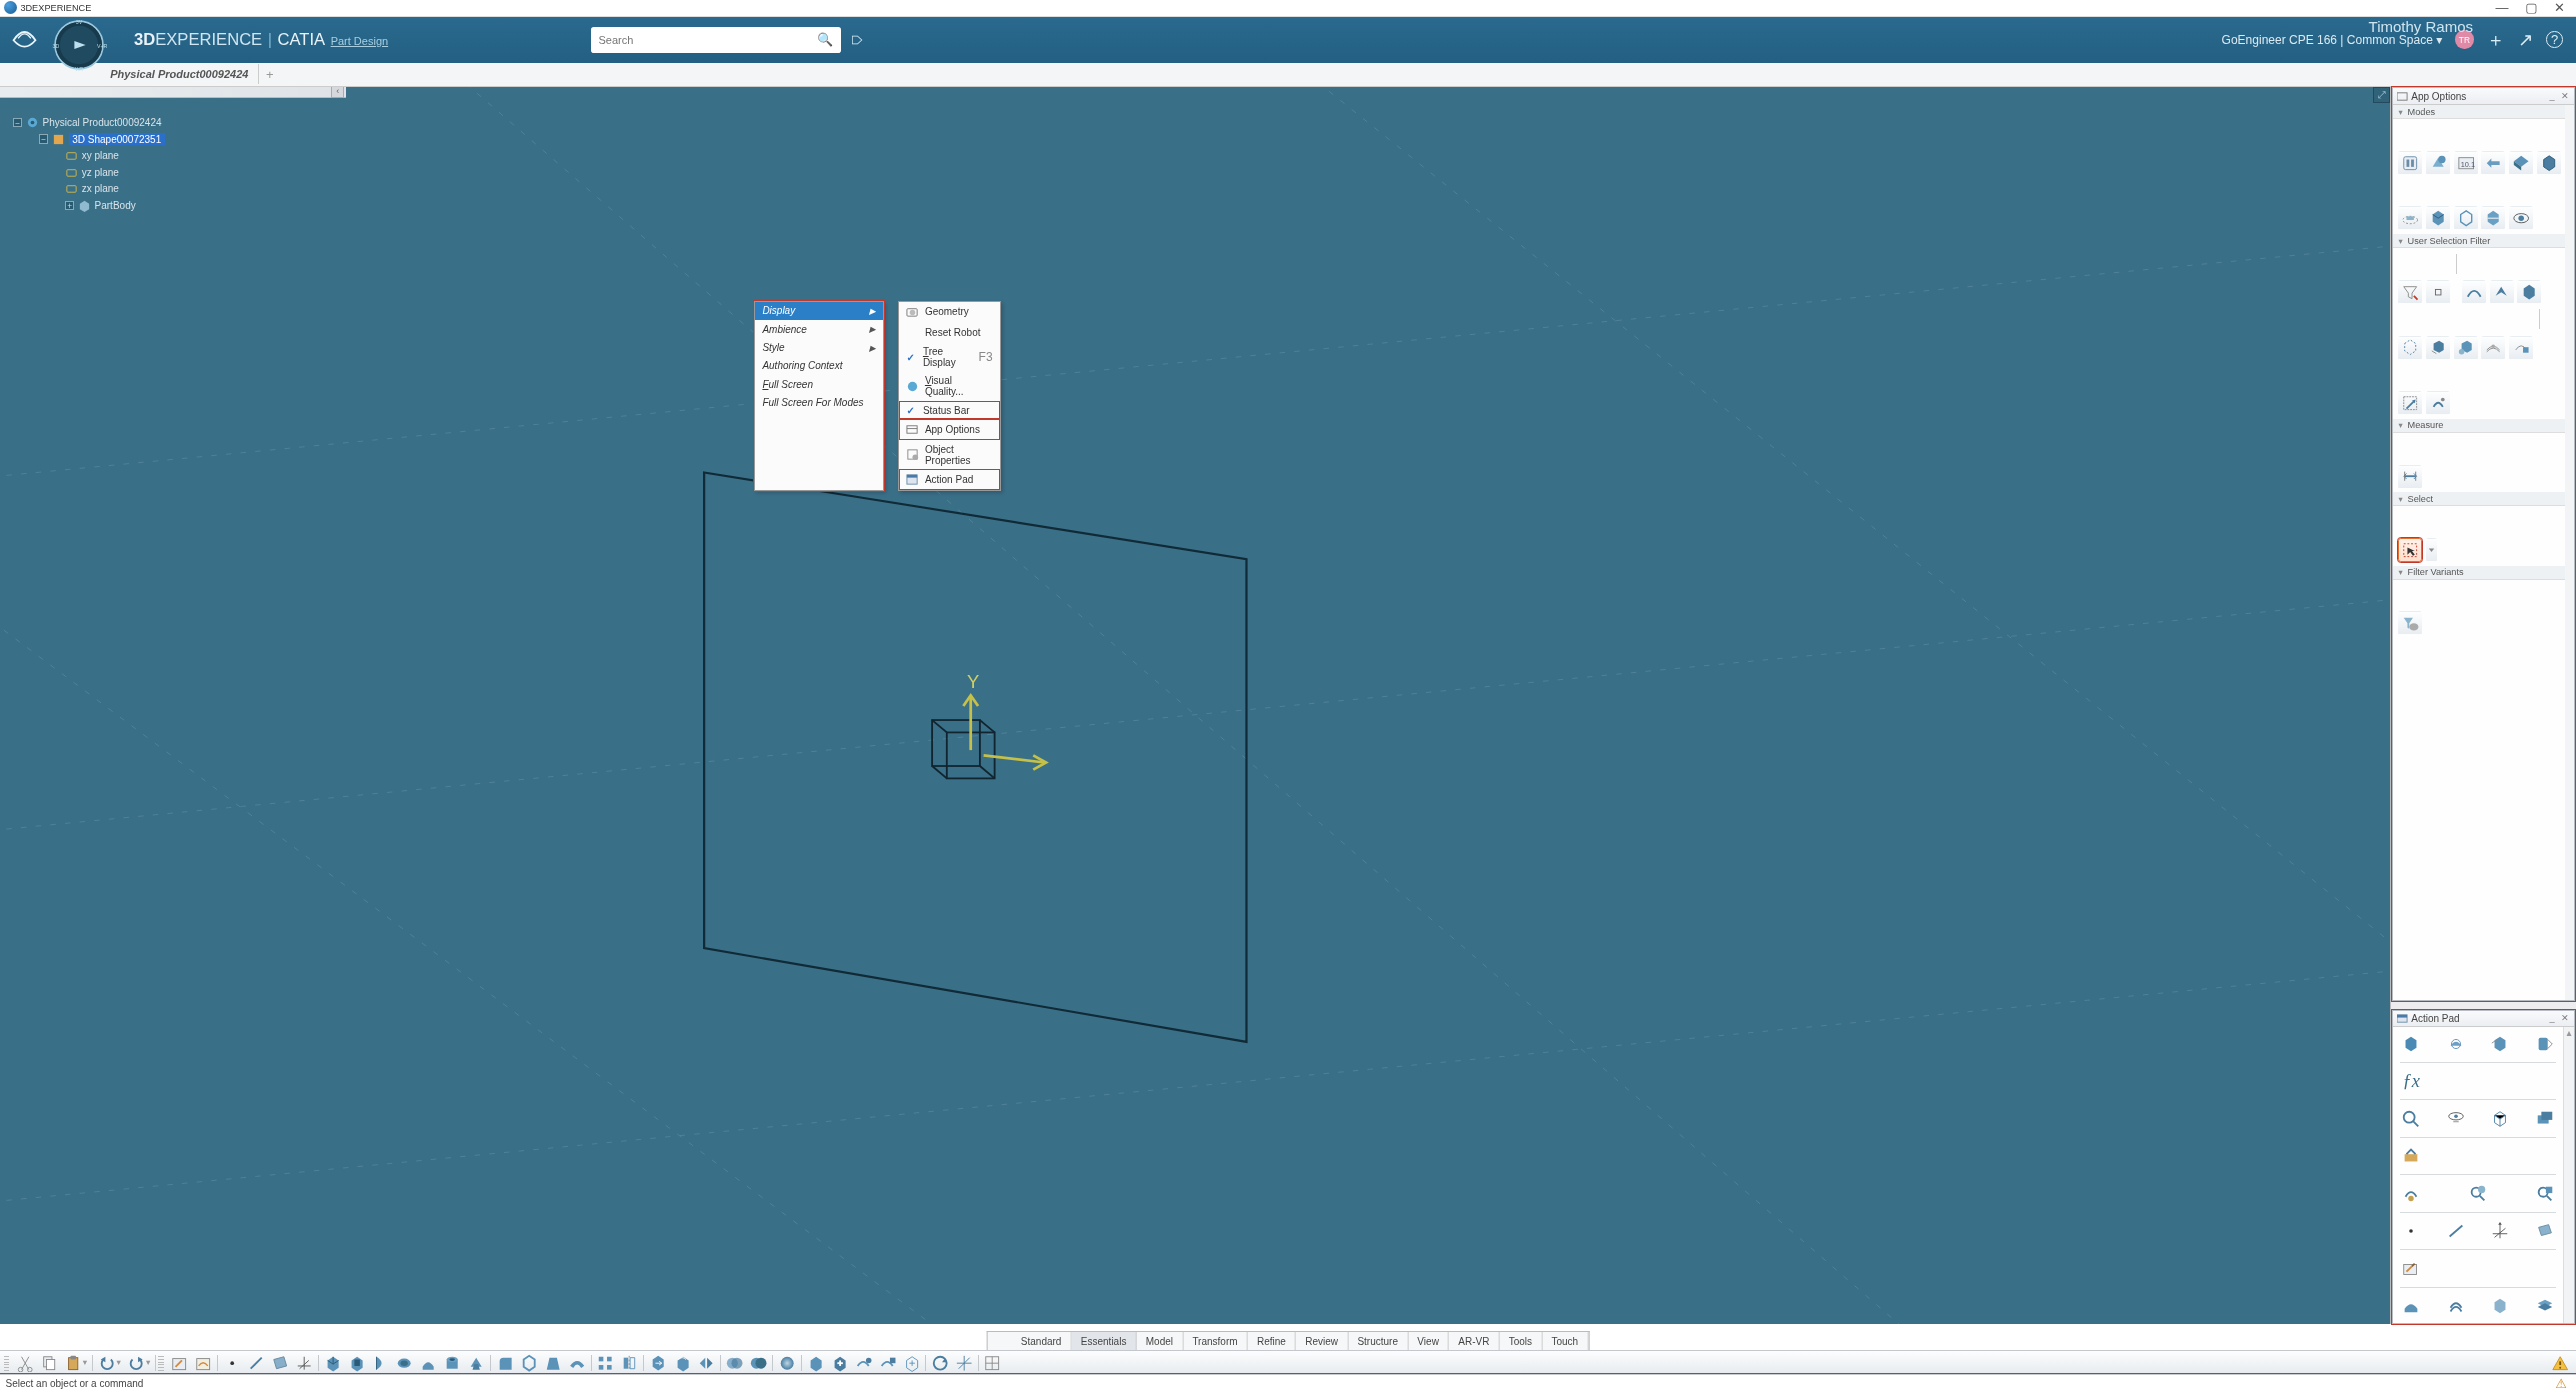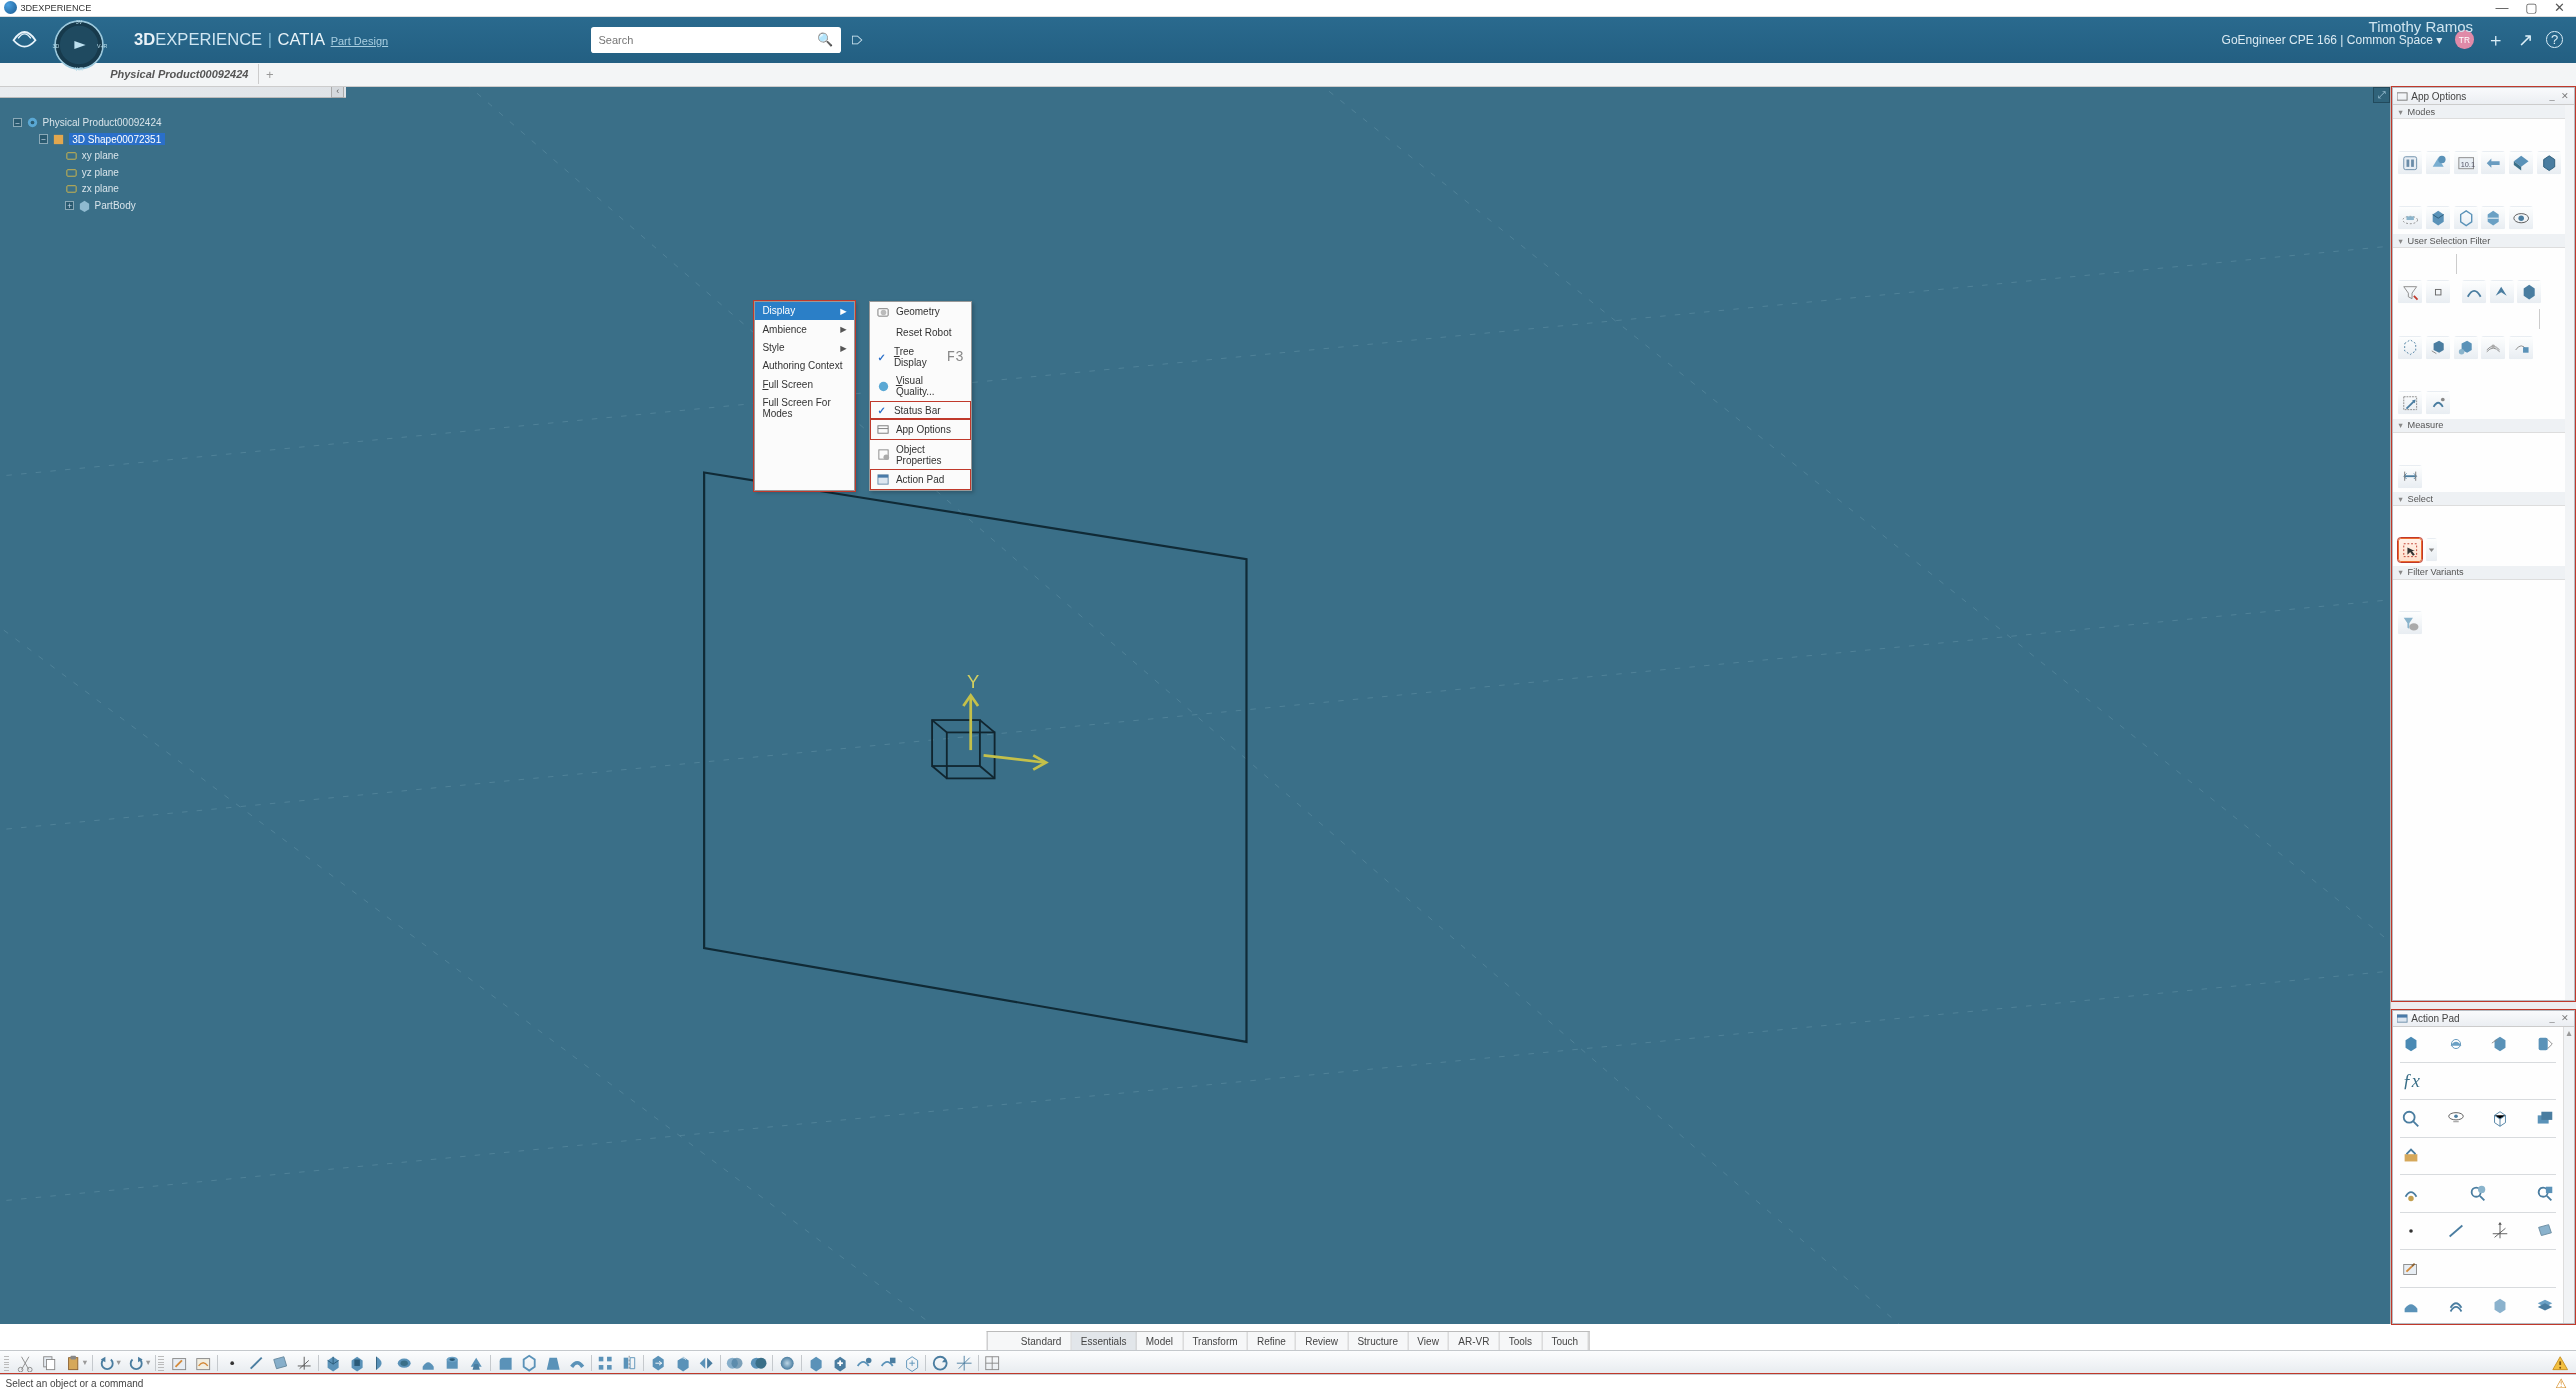--- a/index.html
+++ b/index.html
@@ -45,29 +45,29 @@
 .tree { list-style: none; padding-left: 13px; margin-top: 11px; }
 .tree li { color: #d8e4ea; font-size: 10px; padding: 1.8px 0; display: flex; align-items: center; gap: 3.7px; white-space: nowrap; }
 .tree .node-icon { width: 13px; height: 13px; display: inline-block; }
 .tree .children { padding-left: 26px; }
 .tree .sel { background: #2a6fc9; color: #fff; padding: 0.9px 3.7px; }
 .tree .exp { width: 9.2px; height: 9.2px; border: 0.9px solid #8aa9b7; background: #2a5a70; color: #cde; font-size: 8.3px; line-height: 8.3px; text-align: center; }
 
 
 .context-menu { position: absolute; left: 754px; top: 214px; display: flex; z-index: 20; }
 .ctx-col { background: #fbfbfb; border: 0.9px solid #999; box-shadow: 1.8px 1.8px 3.7px rgba(0,0,0,0.2); }
-.ctx-col.left { width: 101px; outline: 1.8px solid #c0392b; }
+.ctx-col.left { width: 130px; outline: 1.8px solid #c0392b; font-style: italic; }
 .ctx-col.right { width: 103px; margin-left: 14px; }
 .ctx-item { padding: 3.7px 7.4px; font-size: 10px; color: #333; display: flex; align-items: center; gap: 5.5px; cursor: default; position: relative; }
 .ctx-item.hover { background: #2b7fc7; color: #fff; }
 .ctx-item .arrow { margin-left: auto; font-size: 8.3px; color: #555; }
 .ctx-item.hover .arrow { color: #fff; }
 .ctx-item .ico { width: 13px; height: 13px; display: inline-block; }
 .ctx-item .label { flex: 1; }
-.ctx-item .shortcut { color: #888; font-size: 14px; font-family: Liberation Mono, monospace; }
+.ctx-item .shortcut { color: #888; font-size: 12px; }
 .ctx-item.hl { outline: 1.8px solid #c0392b; outline-offset: -1.8px; }
 .ctx-item .check { color: #2a6fc9; font-weight: bold; width: 11px; }
 
 
 .right-dock { width: 186px; display: flex; flex-direction: column; background: #ededf0; border-left: 0.9px solid #bbb; }
 .panel { border: 0.9px solid #b7bcc3; margin: 0.9px; background: #fefefe; flex-shrink: 0; }
 .panel.hl { outline: 1.8px solid #c0392b; outline-offset: -0.9px; }
 .panel .titlebar-p { height: 16.6px; background: linear-gradient(#f9fafc, #ebeef2); display: flex; align-items: center; padding: 0 3.7px; font-size: 10px; color: #444; border-bottom: 0.9px solid #ccc; }
 .panel .titlebar-p .p-icon { width: 11px; height: 11px; margin-right: 3.7px; }
 .panel .titlebar-p .p-controls { margin-left: auto; display: flex; gap: 1.8px; }

